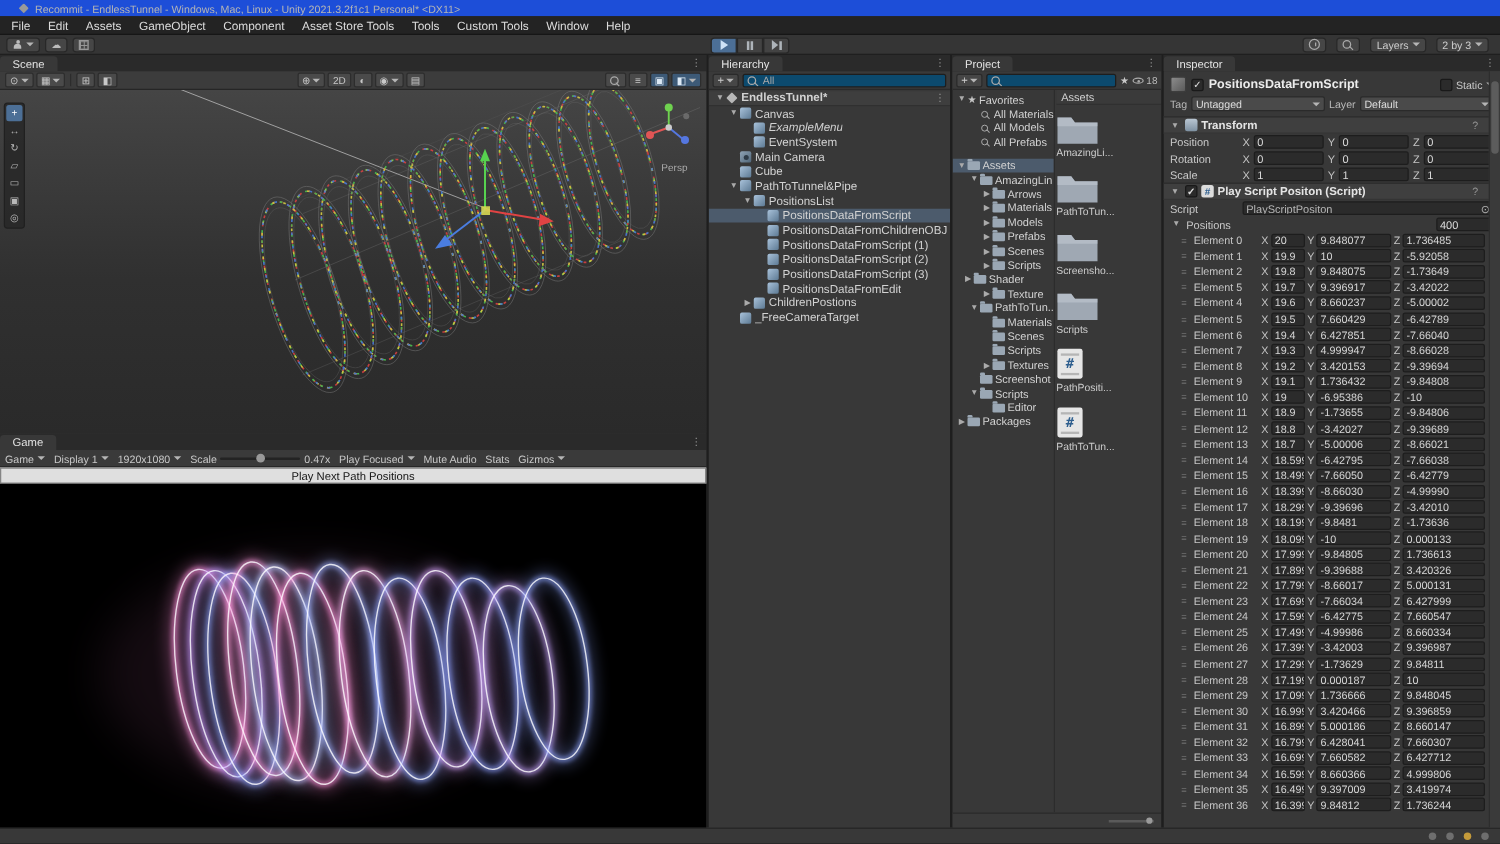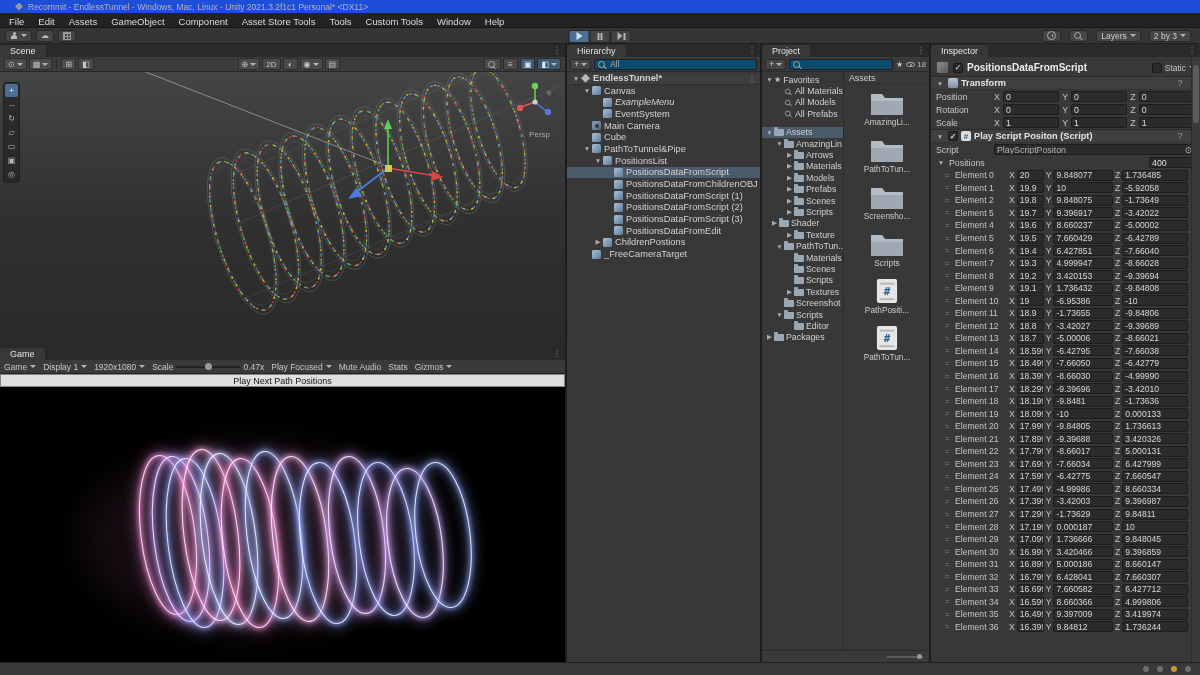--- a/index.html
+++ b/index.html
@@ -87,21 +87,21 @@
 .prow.selected{background:#4c5b6c}
 .prow .arrow{width:9px}
 .plabel{overflow:hidden;margin-left:2px}
 .star{color:#c8c8c8;font-size:8px;flex:none}
 .mini-folder{width:10px;height:7px;background:#9aa7b4;border-radius:1px;position:relative;flex:none;margin-top:1px}
 .mini-folder::before{content:"";position:absolute;left:0;top:-2px;width:4px;height:2px;background:#9aa7b4;border-radius:1px 1px 0 0}
 .i-mag.small{transform:scale(.8)}
 .pgrid{position:absolute;left:83px;right:0;top:0;bottom:12px;overflow:hidden}
 .grid-header{height:12px;display:flex;align-items:center;padding-left:4px;font-size:8.8px;color:#cfcfcf;border-bottom:1px solid #303030;background:#3a3a3a}
 .gitems{display:flex;flex-direction:column;align-items:center;padding-top:6px}
-.gitem{display:flex;flex-direction:column;align-items:center;margin-bottom:10px;width:100%}
+.gitem{display:flex;flex-direction:column;margin-bottom:10px;width:100%}
 .gitem .glbl{font-size:8.3px;color:#ccc;margin-top:1px;max-width:78px;overflow:hidden;white-space:nowrap}
 .pbottom{position:absolute;bottom:0;left:0;right:0;height:12px;background:#3a3a3a;border-top:1px solid #2a2a2a;display:flex;align-items:center;justify-content:flex-end;padding:0 6px}
 .zoom-slider{width:36px;height:2px;background:#5a5a5a;position:relative}
 .zoom-knob{position:absolute;right:1px;top:-2px;width:5px;height:5px;border-radius:50%;background:#9a9a9a}
 
 .ihead{display:flex;align-items:center;gap:4px;padding:4px 5px 2px;flex:none}
 .icube{width:13px;height:13px;background:linear-gradient(135deg,#8d8d8d,#595959);border:1px solid #3c3c3c;border-radius:2px;flex:none}
 .cb{width:10px;height:10px;background:#2b2b2b;border:1px solid #191919;border-radius:2px;display:flex;align-items:center;justify-content:center;font-size:8px;color:#e0e0e0;flex:none}
 .iname{font-size:10px;font-weight:bold;flex:1;color:#ececec;overflow:hidden;white-space:nowrap}
 .staticwrap{display:flex;align-items:center;gap:3px;font-size:8.5px;color:#c8c8c8;flex:none}
@@ -733,20 +733,32 @@
       <div class="ihead">
         <span class="icube"></span>
         <span class="cb">✓</span>
         <span class="iname">PositionsDataFromScript</span>
         <span class="staticwrap">
             <span class="cb"></span>
             <span>Static</span>
             <span class="i-caret"></span>
           </span>
       </div>
+      <div class="tagrow">
+        <span>Tag</span>
+        <span class="drop">
+            <span>Untagged</span>
+            <span class="i-caret"></span>
+          </span>
+        <span>Layer</span>
+        <span class="drop">
+            <span>Default</span>
+            <span class="i-caret"></span>
+          </span>
+      </div>
       <div class="chead">
         <span class="arrow">▼</span>
         <span class="cicon"></span>
         <span>Transform</span>
         <span class="right">
             <span>?</span>
             <span>⋮</span>
           </span>
       </div>
       <div id="transform-rows">

